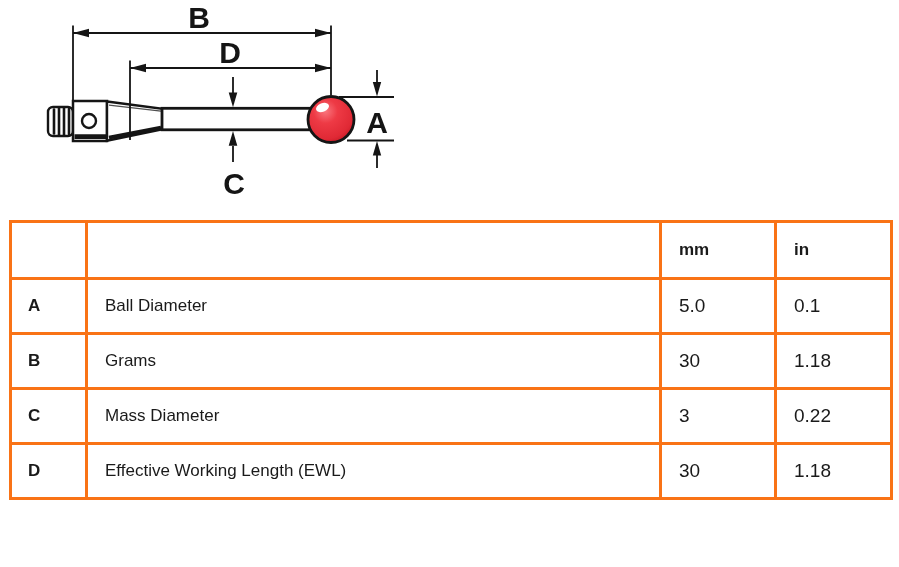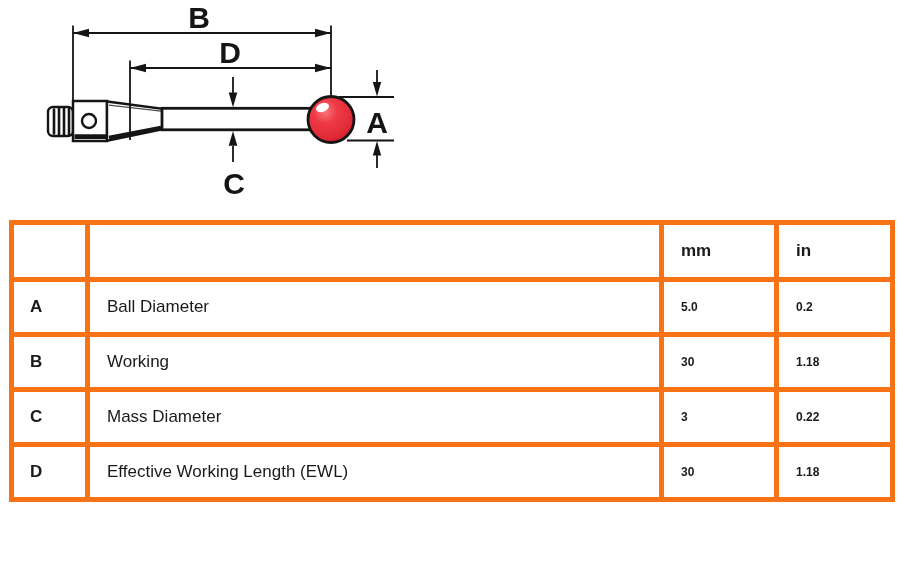--- a/index.html
+++ b/index.html
@@ -32,33 +32,33 @@
     position: absolute;
     left: 9px;
     top: 220px;
     width: 881px;
     border-collapse: collapse;
     table-layout: fixed;
     font-family: "Liberation Sans", sans-serif;
     color: #1a1a1a;
   }
   table.spec td, table.spec th {
-    border: 5px solid #f97316;
+    border: 3px solid #f97316;
     padding: 0 8px 0 17px;
     vertical-align: middle;
     text-align: left;
     overflow: hidden;
     white-space: nowrap;
   }
   table.spec tr.hdr { height: 57px; }
   table.spec tr.row { height: 55px; }
   .cell-key   { font-weight: bold; font-size: 17px; padding-left: 16px !important; }
   .cell-label { font-weight: normal; font-size: 17px; }
   .cell-unit  { font-weight: bold; font-size: 17px; }
-  .cell-val   { font-weight: 700;  font-size: 12px; }
+  .cell-val   { font-weight: 400;  font-size: 19px; }
 </style>
 </head>
 <body>
 
 <div class="page">
 
   <svg class="diagram" viewBox="0 0 440 215" xmlns="http://www.w3.org/2000/svg">
     <defs>
       <radialGradient id="ballGrad" cx="38%" cy="32%" r="75%">
         <stop offset="0%" stop-color="#f9767e"></stop>
@@ -145,25 +145,25 @@
       <tr class="hdr">
         <td class="cell-key"></td>
         <td class="cell-label"></td>
         <td class="cell-unit">mm</td>
         <td class="cell-unit">in</td>
       </tr>
       <tr class="row">
         <td class="cell-key">A</td>
         <td class="cell-label">Ball Diameter</td>
         <td class="cell-val">5.0</td>
-        <td class="cell-val">0.2</td>
+        <td class="cell-val">0.1</td>
       </tr>
       <tr class="row">
         <td class="cell-key">B</td>
-        <td class="cell-label">Working</td>
+        <td class="cell-label">Grams</td>
         <td class="cell-val">30</td>
         <td class="cell-val">1.18</td>
       </tr>
       <tr class="row">
         <td class="cell-key">C</td>
         <td class="cell-label">Mass Diameter</td>
         <td class="cell-val">3</td>
         <td class="cell-val">0.22</td>
       </tr>
       <tr class="row">

